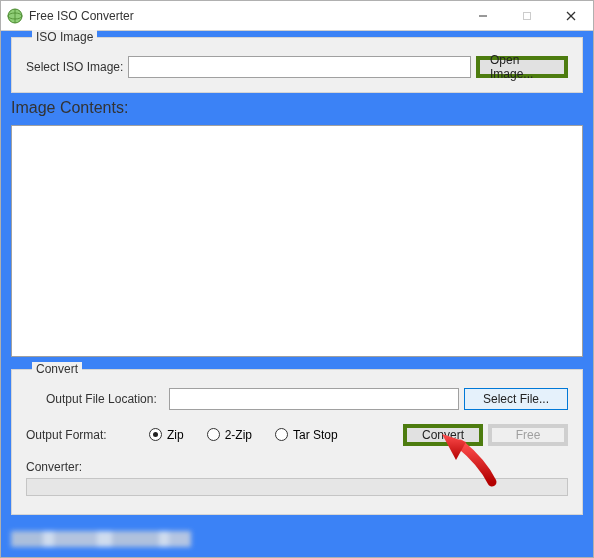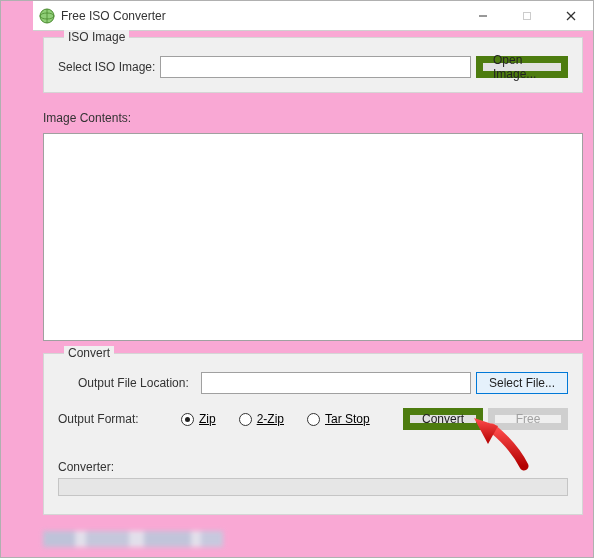--- a/index.html
+++ b/index.html
@@ -10,24 +10,23 @@
     font-size: 12px;
     background: #fff;
     width: 594px;
     height: 558px;
     overflow: hidden;
   }
   .window {
     width: 594px;
     height: 558px;
     border: 1px solid #b0b0b0;
-    background: #f9a8d4;
+    background: #3b82f6;
     display: flex;
     flex-direction: column;
-    padding-left: 32px;
   }
   .titlebar {
     height: 30px;
     background: #fff;
     border-bottom: 1px solid #d0d0d0;
     display: flex;
     align-items: center;
     padding-left: 6px;
   }
   .titlebar .app-icon {
@@ -85,57 +84,56 @@
   }
   .text-input {
     height: 22px;
     border: 1px solid #a0a0a0;
     background: #fff;
     flex: 1;
   }
   .btn {
     height: 22px;
     min-width: 80px;
-    border: 7px solid #4d7c0f;
+    border: 4px solid #4d7c0f;
     background: #e1e1e1;
     font-size: 12px;
     color: #222;
     padding: 0 10px;
     display: inline-flex;
     align-items: center;
     justify-content: center;
     cursor: default;
   }
   .btn.selected {
     border: 1.5px solid #0078d7;
     background: #e5f1fb;
   }
   .btn.disabled {
     color: #a0a0a0;
     border-color: #cfcfcf;
     background: #efefef;
   }
   .contents-label {
-    margin-top: 12px;
+    margin-top: 0;
     margin-bottom: 2px;
     color: #333;
-    font-size: 12px;
+    font-size: 16px;
   }
   .listbox {
     flex: 1;
     min-height: 170px;
     border: 1px solid #a0a0a0;
     background: #fff;
   }
   .radio {
     display: inline-flex;
-    align-items: flex-end;
+    align-items: flex-start;
     gap: 5px;
     margin-right: 18px;
-    text-decoration: underline;
   }
   .radio .dot {
     width: 13px; height: 13px;
     border: 1px solid #333;
     border-radius: 50%;
     position: relative;
     background: #fff;
   }
   .radio.checked .dot::after {
     content: "";
@@ -213,24 +211,24 @@
 
     <div class="contents-label">Image Contents:</div>
     <div class="listbox"></div>
 
     <div class="groupbox convert-group" style="margin-top:6px; padding-bottom:18px;">
       <div class="legend">Convert</div>
 
       <div class="row" style="margin-bottom:14px;margin-left:20px;">
         <span class="label" style="width:118px">Output File Location:</span>
         <div class="text-input" style="flex:1"></div>
-        <div class="btn selected" style="width:92px">Select File...</div>
-      </div>
-
-      <div class="row" style="margin-bottom:30px;">
+        <div class="btn selected" style="width:104px">Select File...</div>
+      </div>
+
+      <div class="row" style="margin-bottom:14px;">
         <span class="label" style="width:118px">Output Format:</span>
 
         <label class="radio checked">
           <span class="dot"></span>
           <span>Zip</span>
         </label>
         <label class="radio">
           <span class="dot"></span>
           <span>2-Zip</span>
         </label>

